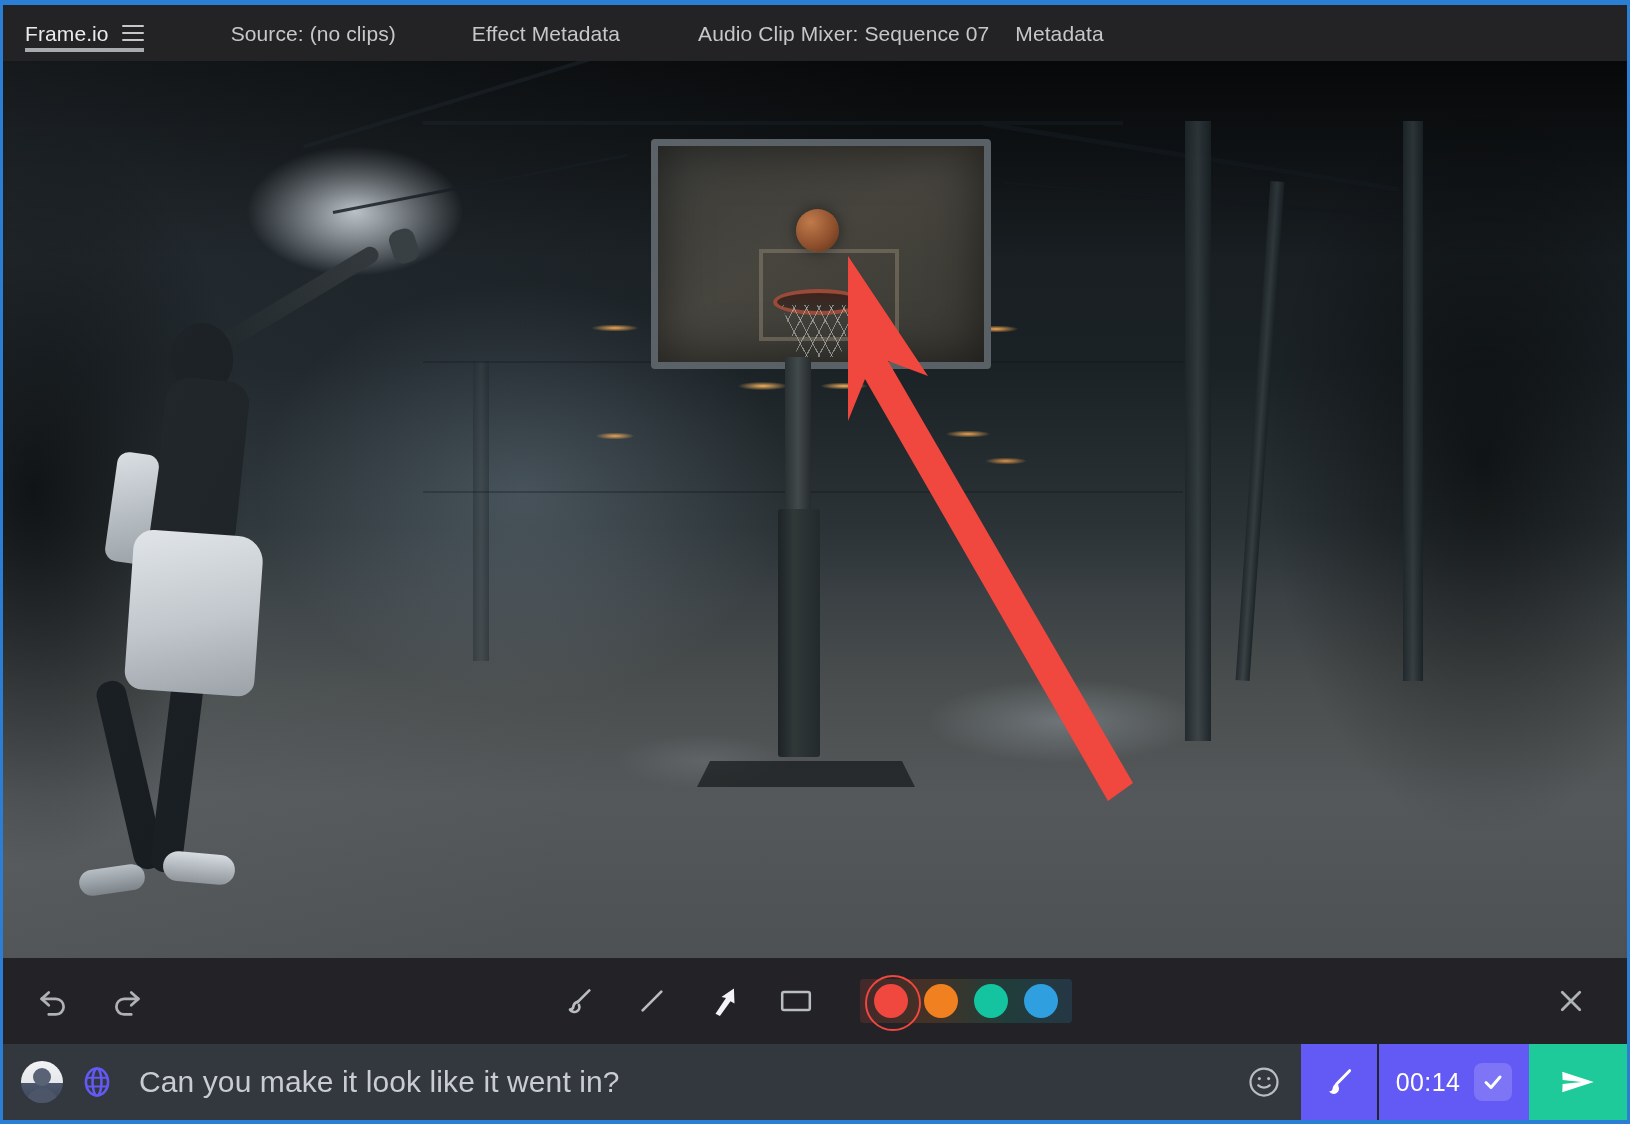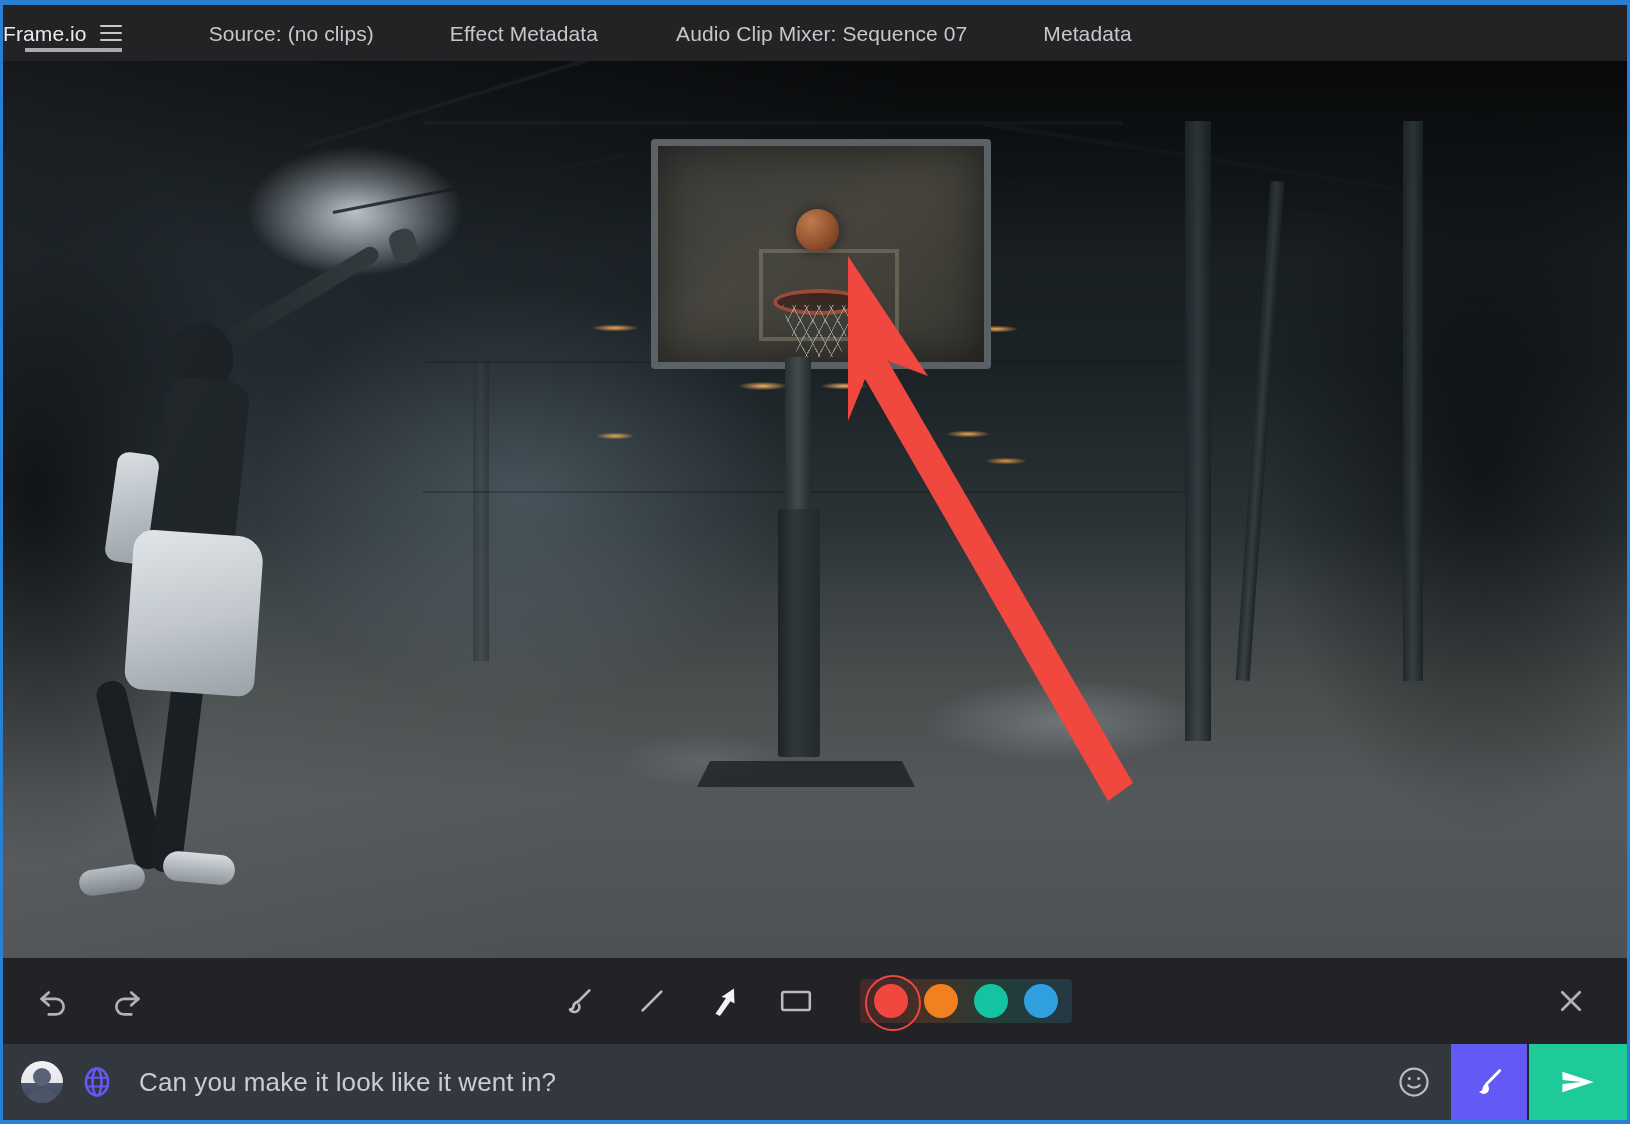--- a/index.html
+++ b/index.html
@@ -49,36 +49,36 @@
     display: flex;
     align-items: center;
     gap: 13px;
     padding: 0 26px 0 0;
     position: relative;
     color: #c6c7c9;
     font-size: 21px;
     letter-spacing: .1px;
     white-space: nowrap;
   }
-  .tab.first { }
+  .tab.first { padding-left: 22px; }
   .tab .tab-label { line-height: 1; }
   .tab.active .tab-label { color: #e9eaec; }
   .tab.active::after {
     content: "";
     position: absolute;
     left: 22px;
     right: 26px;
     bottom: 9px;
     height: 4px;
     background: #a8abae;
   }
   .tab.spacer-s  { margin-left: 61px; }
   .tab.spacer-m  { margin-left: 50px; }
   .tab.spacer-l  { margin-left: 52px; }
-  .tab.spacer-xl { margin-left: 50px; }
+  .tab.spacer-xl { }
 
   
   .hamburger {
     width: 22px; height: 16px;
     display: flex; flex-direction: column; justify-content: space-between;
   }
   .hamburger i { display:block; height: 2px; background: #c6c7c9; border-radius: 1px; }
 
   
   #stage {
@@ -320,21 +320,21 @@
     margin: auto 0 auto 16px;
     flex: 0 0 36px;
     width: 36px; height: 36px;
   }
   #comment-input {
     flex: 1 1 auto;
     background: transparent;
     border: none;
     outline: none;
     color: #c9ccd1;
-    font-size: 26px;
+    font-size: 30px;
     font-family: "Liberation Sans", sans-serif;
     padding: 0 24px;
     letter-spacing: .1px;
   }
   #comment-input::placeholder { color: #c9ccd1; }
   #emoji-btn {
     flex: 0 0 74px;
     display: flex; align-items: center; justify-content: center;
     cursor: pointer;
   }
@@ -532,20 +532,28 @@
       </svg>
     </div>
 
     <div id="draw-btn" class="act-btn">
       <svg width="34" height="34" viewBox="0 0 24 24" fill="none" stroke="#ffffff" stroke-width="2.1" stroke-linecap="round" stroke-linejoin="round">
         <path d="M19.5 4 L10.5 13.2"></path>
         <path d="M11 12.6 c-2 .6 -3.3 2.1 -3.6 4.3 -.15 1.1 -1 1.6 -2.4 1.8 1.2 1.6 3.4 2.2 5.1 1.3 1.7-.9 2.4-3 1.6-4.8" fill="#ffffff" stroke="none"></path>
       </svg>
     </div>
 
+    <div id="time-btn" class="act-btn">
+      <span>00:14</span>
+      <span id="time-check">
+        <svg width="24" height="24" viewBox="0 0 24 24" fill="none" stroke="#ffffff" stroke-width="3" stroke-linecap="round" stroke-linejoin="round">
+          <path d="M5 12.5 L10 17.5 L19 7"></path>
+        </svg>
+      </span>
+    </div>
 
     <div id="send-btn" class="act-btn">
       <svg width="42" height="42" viewBox="0 0 24 24" fill="#ffffff">
         <path d="M3 6.2 L21 12 L3 17.8 L3.2 13.2 L14 12 L3.2 10.8 Z"></path>
       </svg>
     </div>
   </div>
 
 </div>
 

